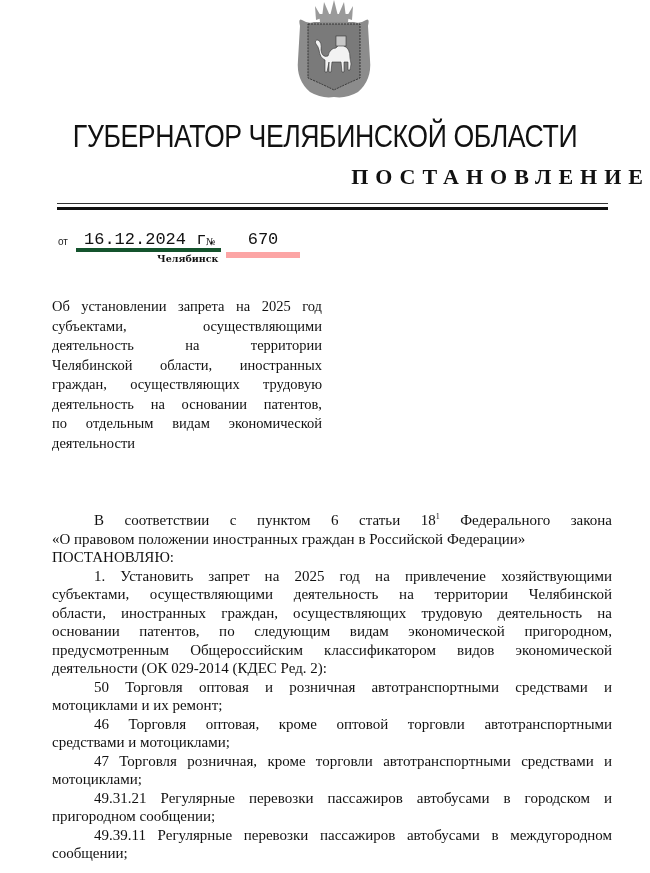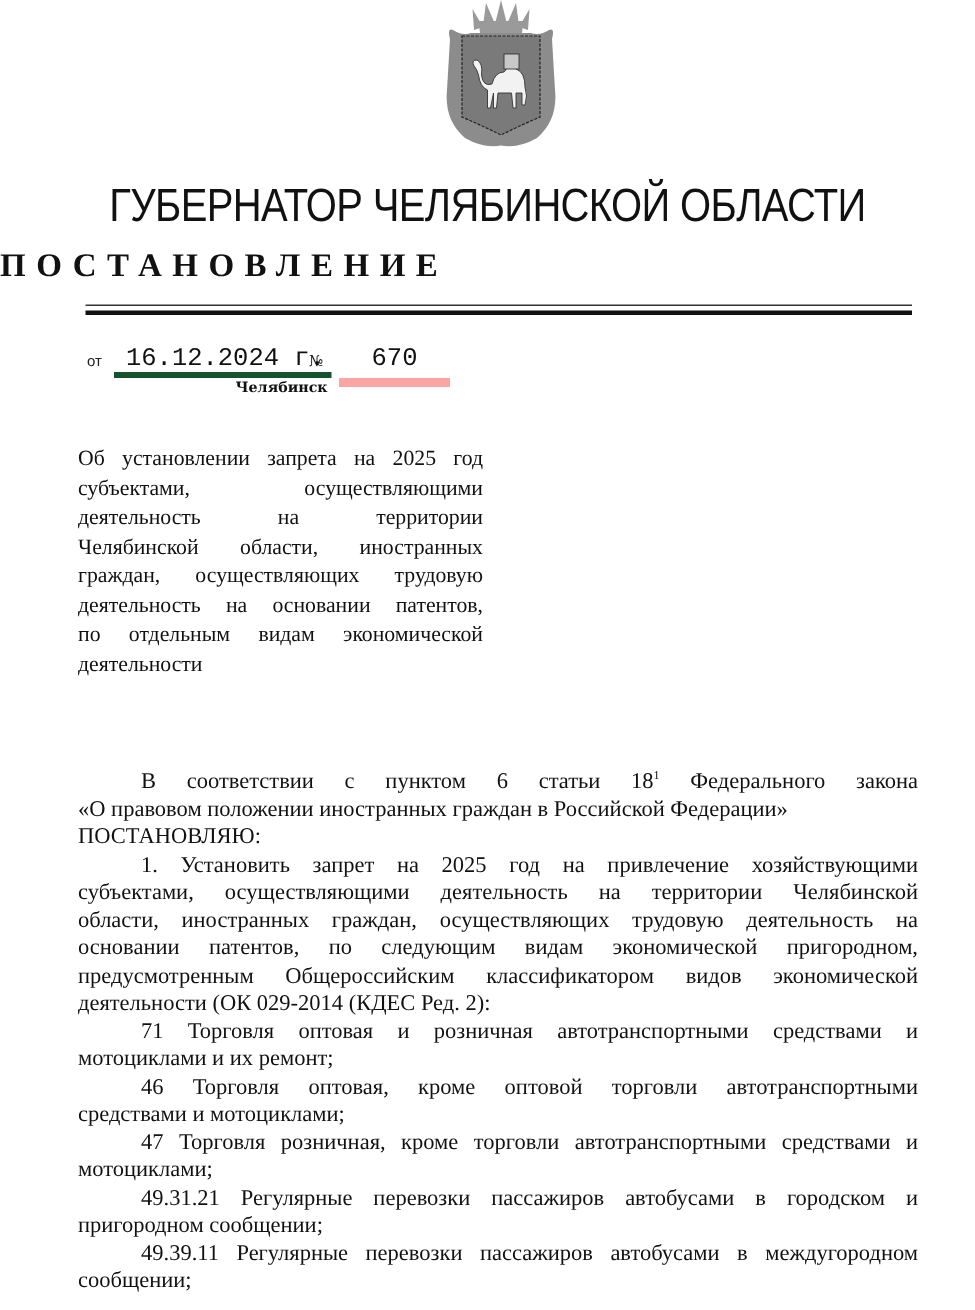--- a/index.html
+++ b/index.html
@@ -1,19 +1,19 @@
 <!DOCTYPE html>
 <html><head>
   <meta charset="utf-8">
   <style>
     html, body { margin: 0; padding: 0; background: #ffffff; }
     body { width: 650px; height: 873px; position: relative; overflow: hidden; color: #111; font-family: "Liberation Serif", serif; }
     .emblem { position: absolute; left: 294px; top: 0px; width: 80px; height: 100px; }
     .title { position: absolute; left: 0; width: 650px; text-align: center; top: 119px; font-family: "Liberation Sans", sans-serif; font-size: 31px; letter-spacing: -0.5px; transform: scaleX(0.86); transform-origin: center; color: #111; font-weight: normal; white-space: nowrap; }
-    .subtitle { position: absolute; left: 0; width: 650px; text-align: left; top: 164px; font-family: "Liberation Serif", serif; font-weight: bold; font-size: 22px; letter-spacing: 7px; color: #111; }
+    .subtitle { position: absolute; left: 0; width: 650px; text-align: right; top: 164px; font-family: "Liberation Serif", serif; font-weight: bold; font-size: 22px; letter-spacing: 7px; color: #111; }
     .rule-thin { position: absolute; left: 57px; width: 551px; top: 203px; height: 1px; background: #333; }
     .rule-thick { position: absolute; left: 57px; width: 551px; top: 207px; height: 3px; background: #111; }
     .meta { position: absolute; top: 236px; left: 58px; font-family: Liberation Sans, sans-serif; font-size: 10px; color: #222; }
     .meta-date { position: absolute; top: 230px; left: 76px; width: 145px; border-bottom: 4px solid #14532d; font-family: "Liberation Mono", monospace; font-size: 17px; padding-left: 8px; box-sizing: border-box; height: 22px; line-height: 20px; }
     .meta-no-label { position: absolute; top: 236px; left: 206px; font-family: "DejaVu Serif", serif; font-size: 10px; }
     .meta-num { position: absolute; top: 230px; left: 226px; width: 74px; border-bottom: 6px solid #fca5a5; font-family: "Liberation Mono", monospace; font-size: 17px; text-align: center; height: 22px; line-height: 20px; }
     .city { position: absolute; top: 253px; left: 157px; font-family: "DejaVu Serif", serif; font-weight: bold; font-size: 9.5px; }
     .subject { position: absolute; left: 52px; top: 297px; width: 270px; font-size: 14.5px; line-height: 19.5px; text-align: justify; text-align-last: left; }
     .subject span { display: block; text-align: justify; text-align-last: justify; }
     .subject span.last { text-align-last: left; }
@@ -77,21 +77,21 @@
   <div class="line l">«О правовом положении иностранных граждан в Российской Федерации»</div>
   <div class="line l">ПОСТАНОВЛЯЮ:</div>
 
   <div class="line ind">1. Установить запрет на 2025 год на привлечение хозяйствующими</div>
   <div class="line">субъектами, осуществляющими деятельность на территории Челябинской</div>
   <div class="line">области, иностранных граждан, осуществляющих трудовую деятельность на</div>
   <div class="line">основании патентов, по следующим видам экономической пригородном,</div>
   <div class="line">предусмотренным Общероссийским классификатором видов экономической</div>
   <div class="line l">деятельности (ОК 029-2014 (КДЕС Ред. 2):</div>
 
-  <div class="line ind">71 Торговля оптовая и розничная автотранспортными средствами и</div>
+  <div class="line ind">50 Торговля оптовая и розничная автотранспортными средствами и</div>
   <div class="line l">мотоциклами и их ремонт;</div>
   <div class="line ind">46 Торговля оптовая, кроме оптовой торговли автотранспортными</div>
   <div class="line l">средствами и мотоциклами;</div>
   <div class="line ind">47 Торговля розничная, кроме торговли автотранспортными средствами и</div>
   <div class="line l">мотоциклами;</div>
   <div class="line ind">49.31.21 Регулярные перевозки пассажиров автобусами в городском и</div>
   <div class="line l">пригородном сообщении;</div>
   <div class="line ind">49.39.11 Регулярные перевозки пассажиров автобусами в междугородном</div>
   <div class="line l">сообщении;</div>
 </div>

